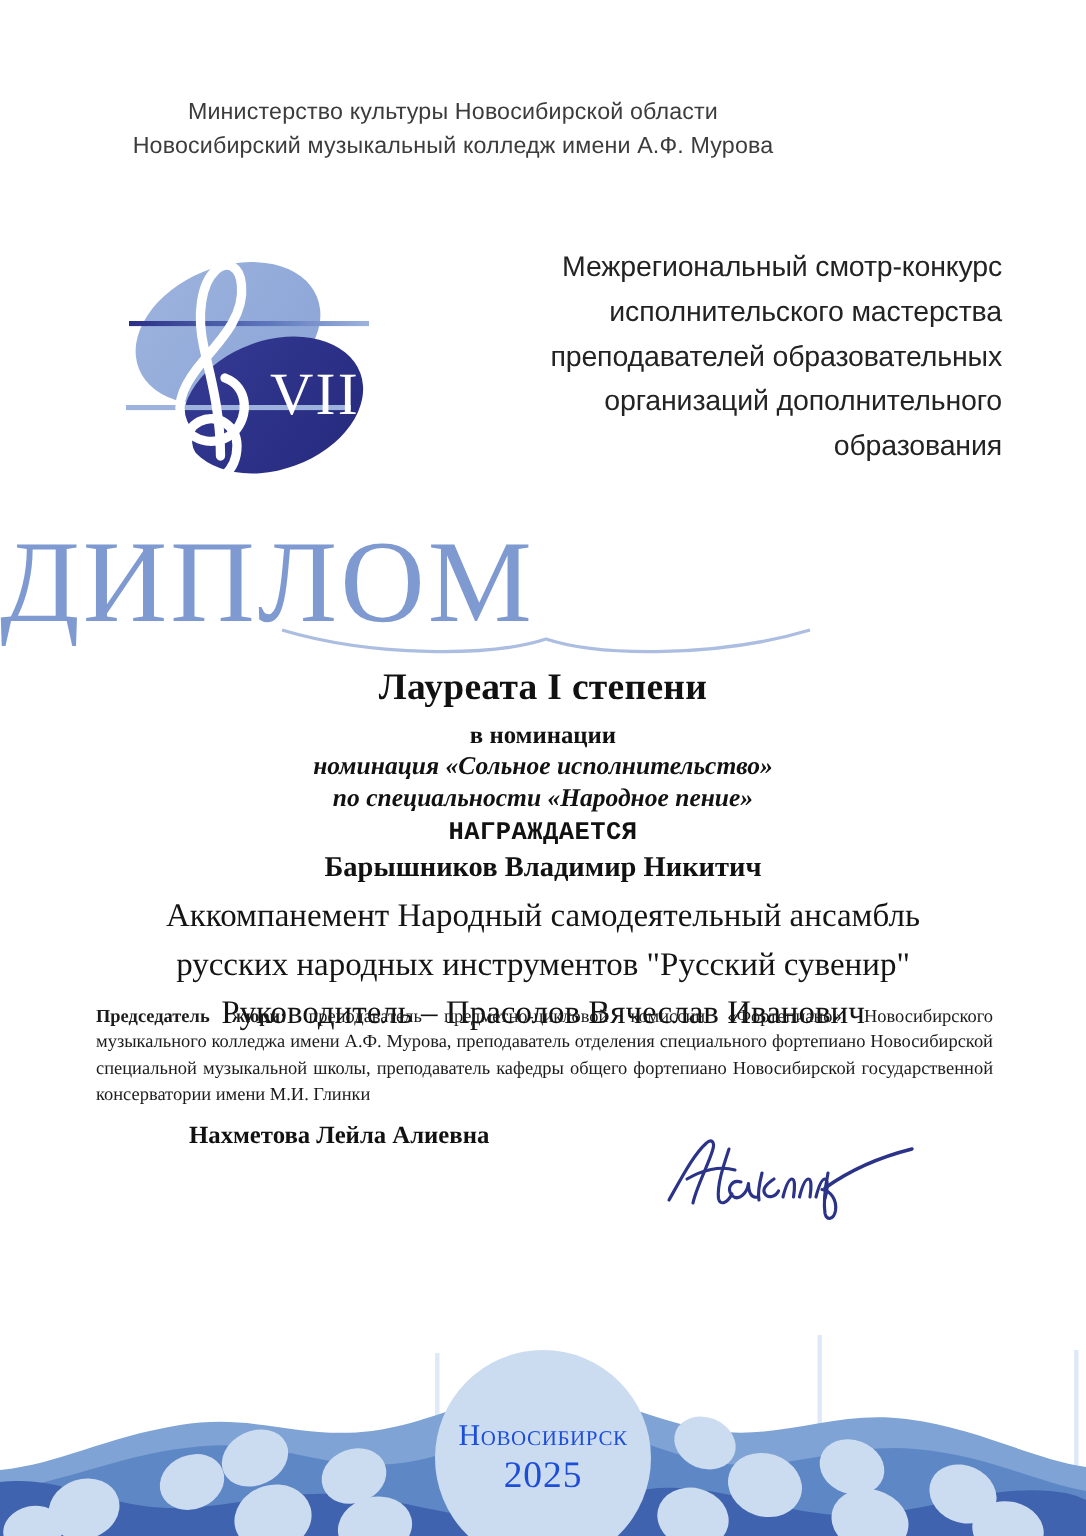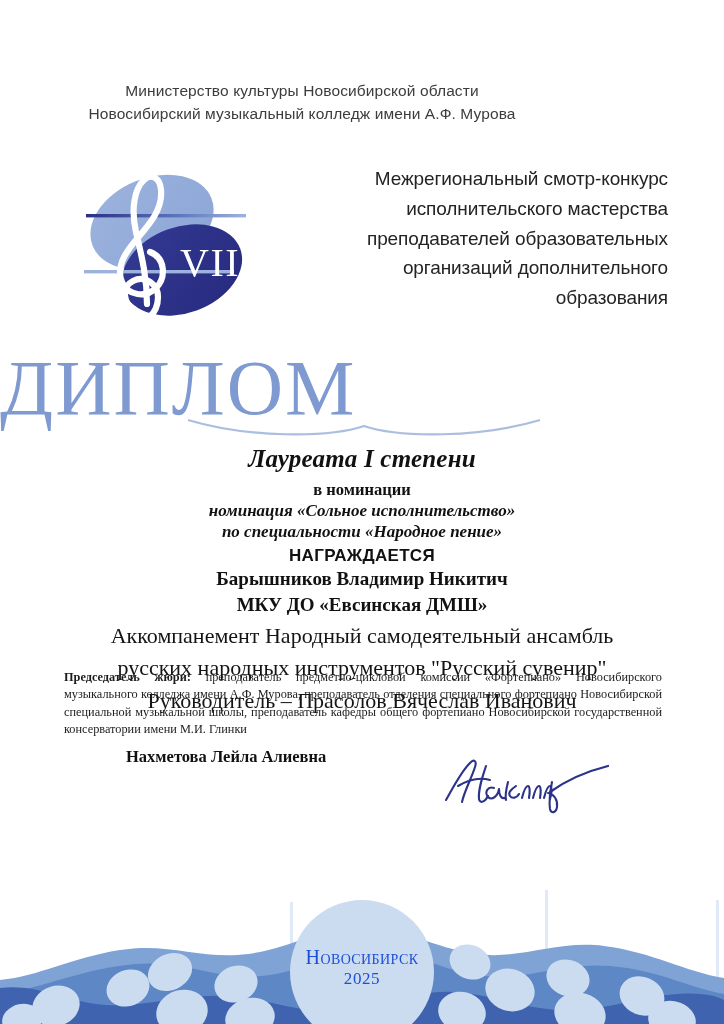--- a/index.html
+++ b/index.html
@@ -17,21 +17,21 @@
     height: 1024px;
     background: #ffffff;
     overflow: hidden;
     margin: 0 auto;
   }
 
   
   .ministry {
     position: absolute;
     left: 0;
-    top: 80px;
+    top: 64px;
     width: 604px;
     text-align: center;
     font-family: "Liberation Sans", "DejaVu Sans", sans-serif;
     font-size: 15.5px;
     line-height: 1.48;
     color: #3c3c3c;
     letter-spacing: .1px;
   }
   .ministry div { white-space: nowrap; }
 
@@ -90,21 +90,20 @@
   
   .award-block {
     position: absolute;
     left: 0;
     top: 444px;
     width: 724px;
     text-align: center;
   }
   .laureate {
     font-family: "Liberation Serif", "DejaVu Serif", serif;
-    font-style: italic;
     font-weight: bold;
     font-size: 25px;
     line-height: 1.18;
     color: #111111;
     letter-spacing: .2px;
   }
   .nom-label {
     margin-top: 6px;
     font-family: "Liberation Serif", "DejaVu Serif", serif;
     font-weight: bold;
@@ -115,21 +114,21 @@
   .nom-line {
     font-family: "Liberation Serif", "DejaVu Serif", serif;
     font-weight: bold;
     font-style: italic;
     font-size: 17px;
     line-height: 1.28;
     color: #111111;
   }
   .awarded-label {
     margin-top: 2px;
-    font-family: Liberation Sans, sans-serif;
+    font-family: Liberation Mono, monospace;
     font-weight: bold;
     font-size: 17px;
     line-height: 1.25;
     color: #111111;
     letter-spacing: .3px;
   }
   .recipient {
     font-family: "Liberation Serif", "DejaVu Serif", serif;
     font-weight: bold;
     font-size: 19px;
@@ -195,21 +194,21 @@
     color: #1d4ed8;
     pointer-events: none;
   }
   .city-name {
     font-size: 20px;
     font-variant: small-caps;
     letter-spacing: .4px;
     line-height: 1.12;
   }
   .city-year {
-    font-size: 17px;
+    font-size: 25px;
     line-height: 1.3;
     letter-spacing: .6px;
   }
 </style>
 </head>
 <body>
 
 <div id="page">
 
   <div class="ministry">
@@ -280,21 +279,20 @@
     </svg>
   </div>
 
   <div class="award-block">
     <div class="laureate">Лауреата I степени</div>
     <div class="nom-label">в номинации</div>
     <div class="nom-line">номинация «Сольное исполнительство»</div>
     <div class="nom-line">по специальности «Народное пение»</div>
     <div class="awarded-label">НАГРАЖДАЕТСЯ</div>
     <div class="recipient">Барышников Владимир Никитич</div>
-    <div class="recipient">МКУ ДО «Евсинская ДМШ»</div>
     <div class="accomp">Аккомпанемент Народный самодеятельный ансамбль</div>
     <div class="accomp">русских народных инструментов "Русский сувенир"</div>
     <div class="accomp">Руководитель – Прасолов Вячеслав Иванович</div>
   </div>
 
   <div class="jury-para">
     <b>Председатель жюри:</b><span> преподаватель предметно-цикловой комиссии «Фортепиано» Новосибирского музыкального колледжа имени А.Ф. Мурова, преподаватель отделения специального фортепиано Новосибирской специальной музыкальной школы, преподаватель кафедры общего фортепиано Новосибирской государственной консерватории имени М.И. Глинки</span>
   </div>
 
   <div class="jury-name">Нахметова Лейла Алиевна</div>

